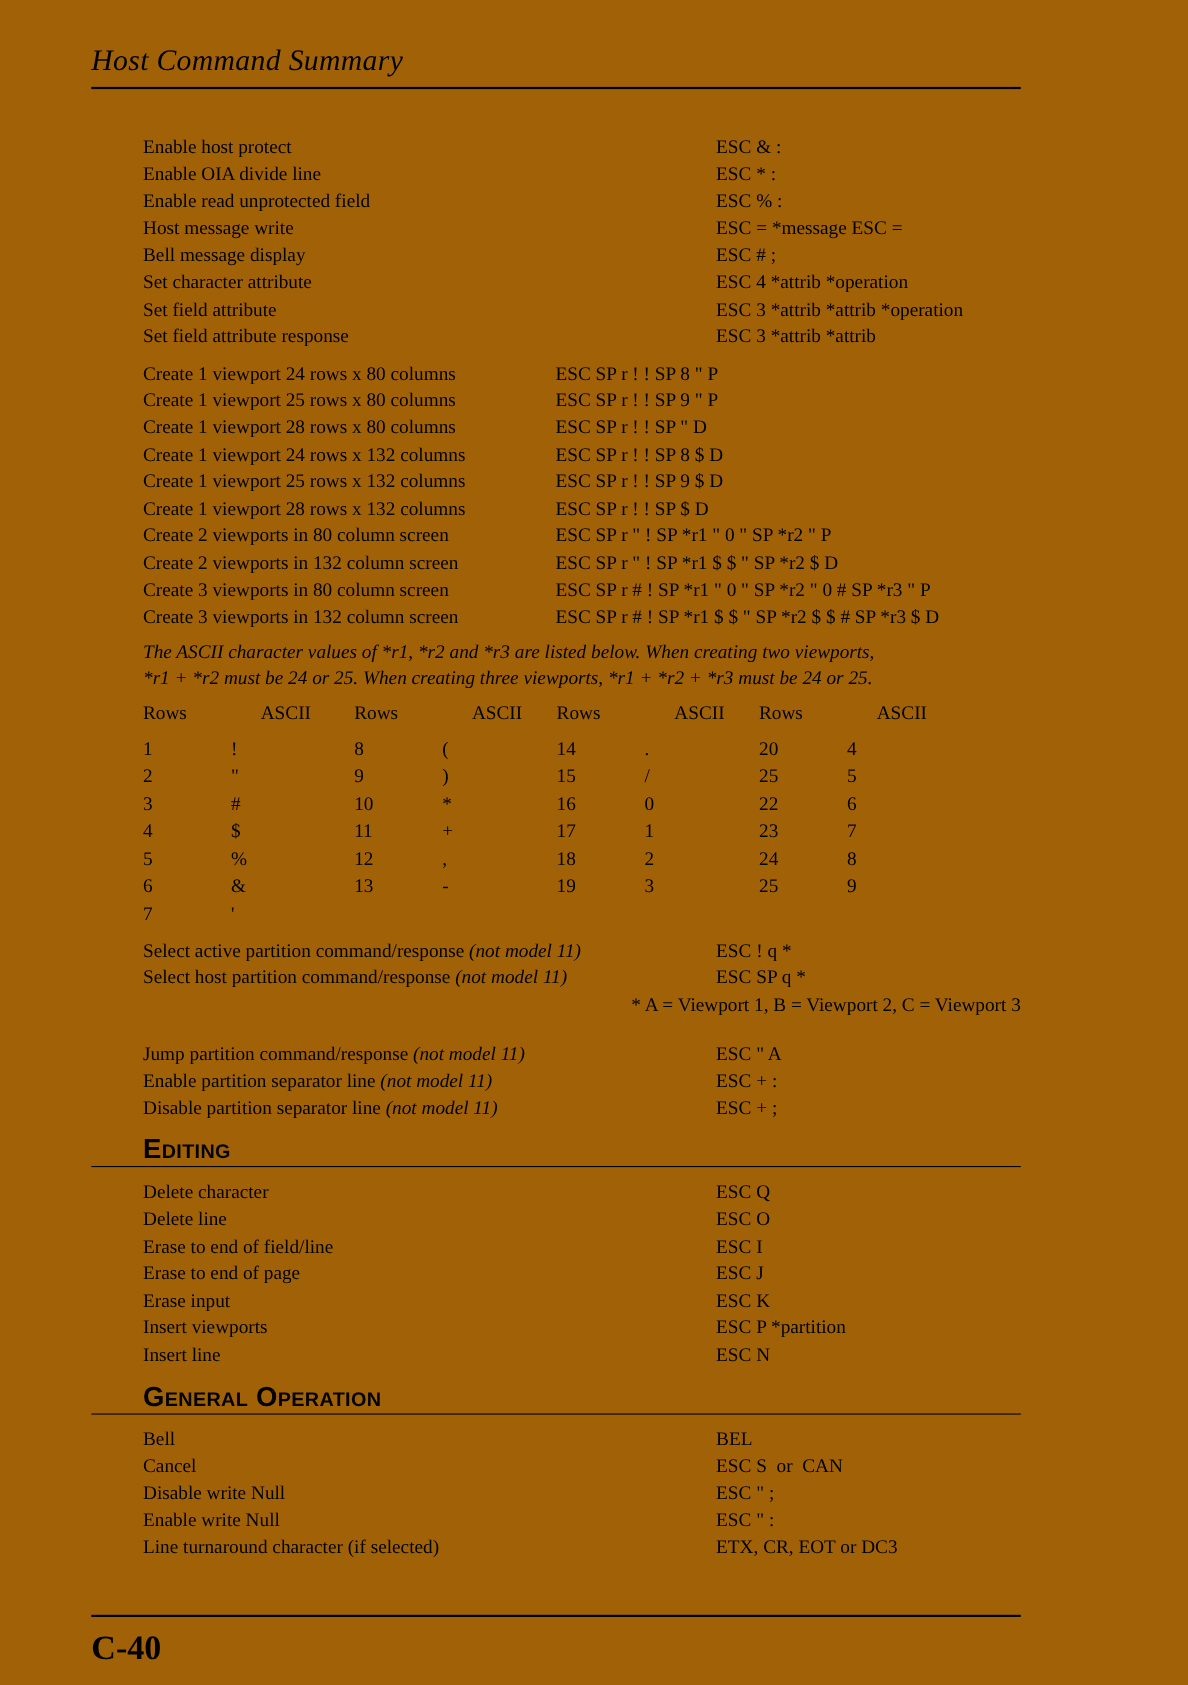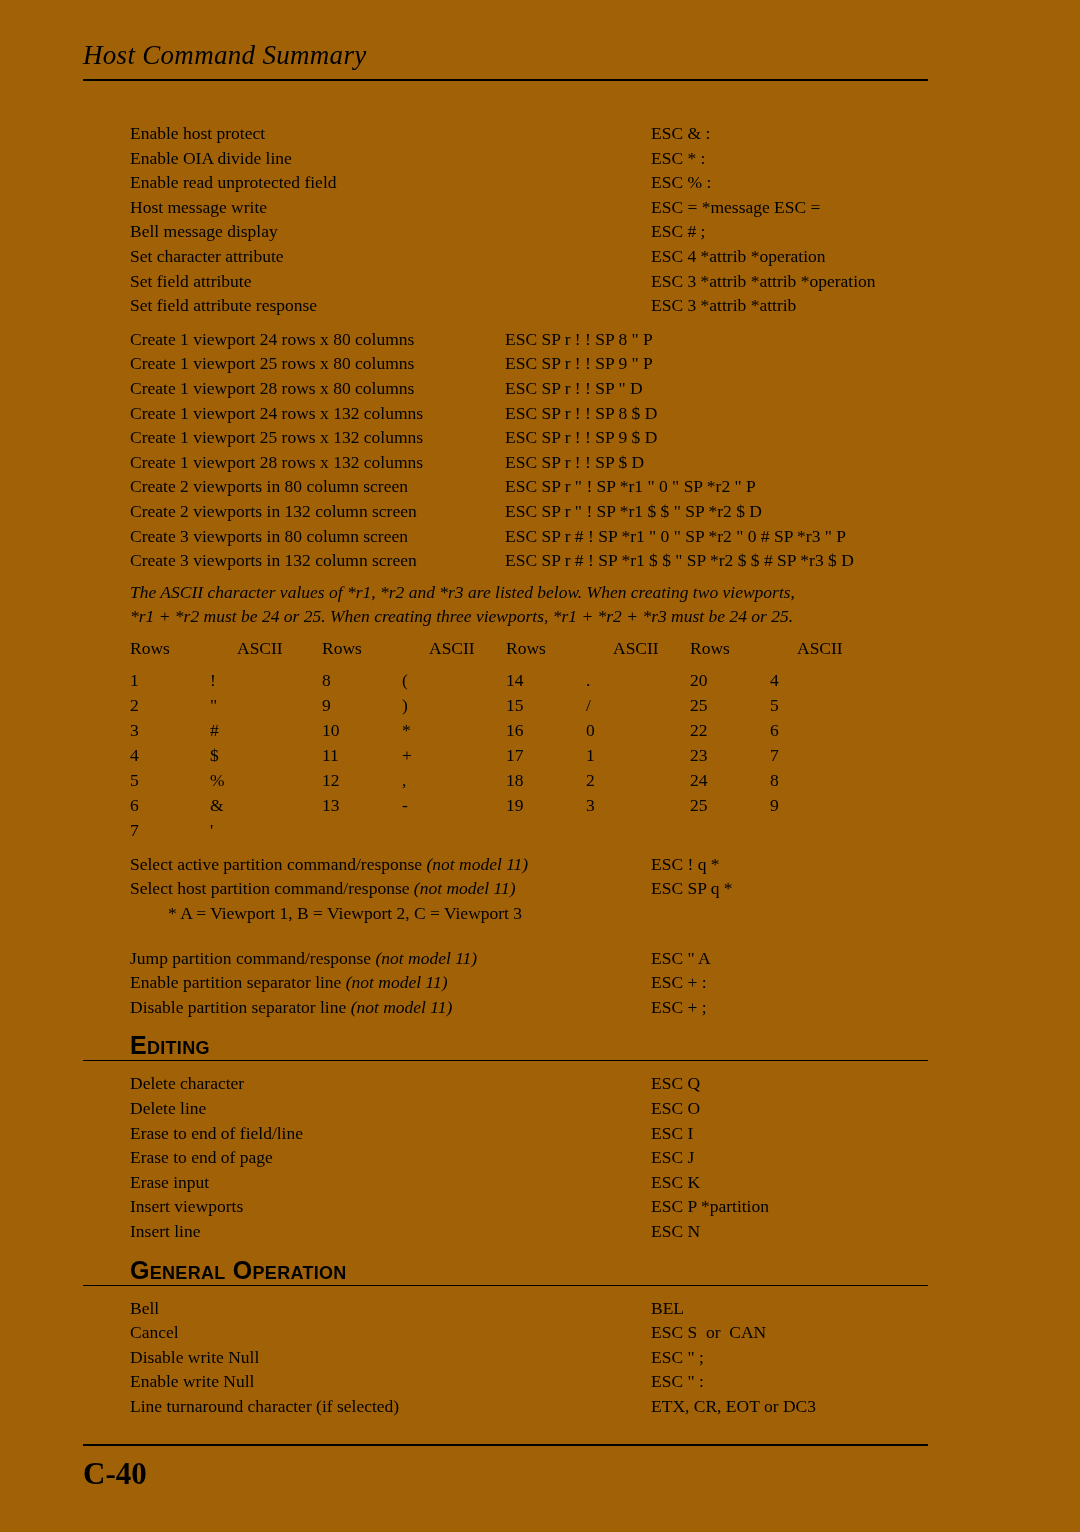--- a/index.html
+++ b/index.html
@@ -31,22 +31,22 @@
   .ascii-col3 { width:184px; }
   .ascii-head-row { display:flex; line-height:25px; margin-bottom:7px;gap:27px; }
   .ascii-row { display:flex; line-height:25px; }
   .ascii-rownum { flex:0 0 80px; }
   .section-heading {
     font-family:"Liberation Sans", sans-serif; font-weight:bold;
     font-variant:small-caps; font-size:25px; letter-spacing:0.3px;
     margin-top:13px; line-height:26px;
   }
   .section-rule { border-bottom:1.5px solid #000; margin-left:-47px; margin-top:2px; margin-bottom:10px; }
-  .footnote { padding-left:38px; line-height:24.6px; }
-  .footer { position:absolute; left:83px; right:152px; bottom:0; height:88px; }
+  .footnote { padding-left:38px; line-height:24.6px;text-align:right; }
+  .footer { position:absolute; left:83px; right:152px; bottom:0; height:64px; }
   .footer-rule { border-bottom:2px solid #000; }
   .page-number {
     font-weight:bold; font-size:31px; margin-top:10px;
     font-family:"Liberation Serif", serif;
   }
 </style>
 </head>
 <body>
 
 <div class="page">

